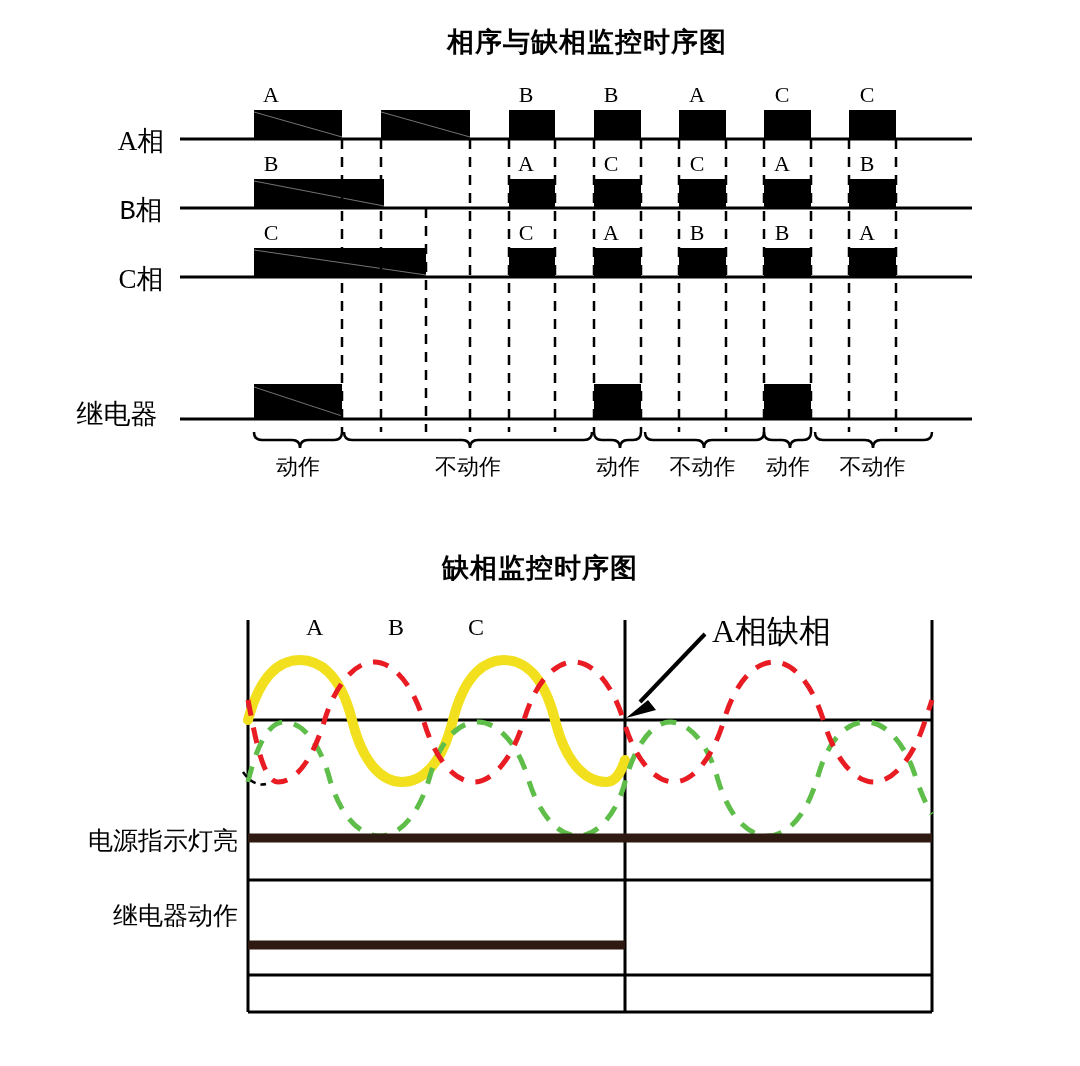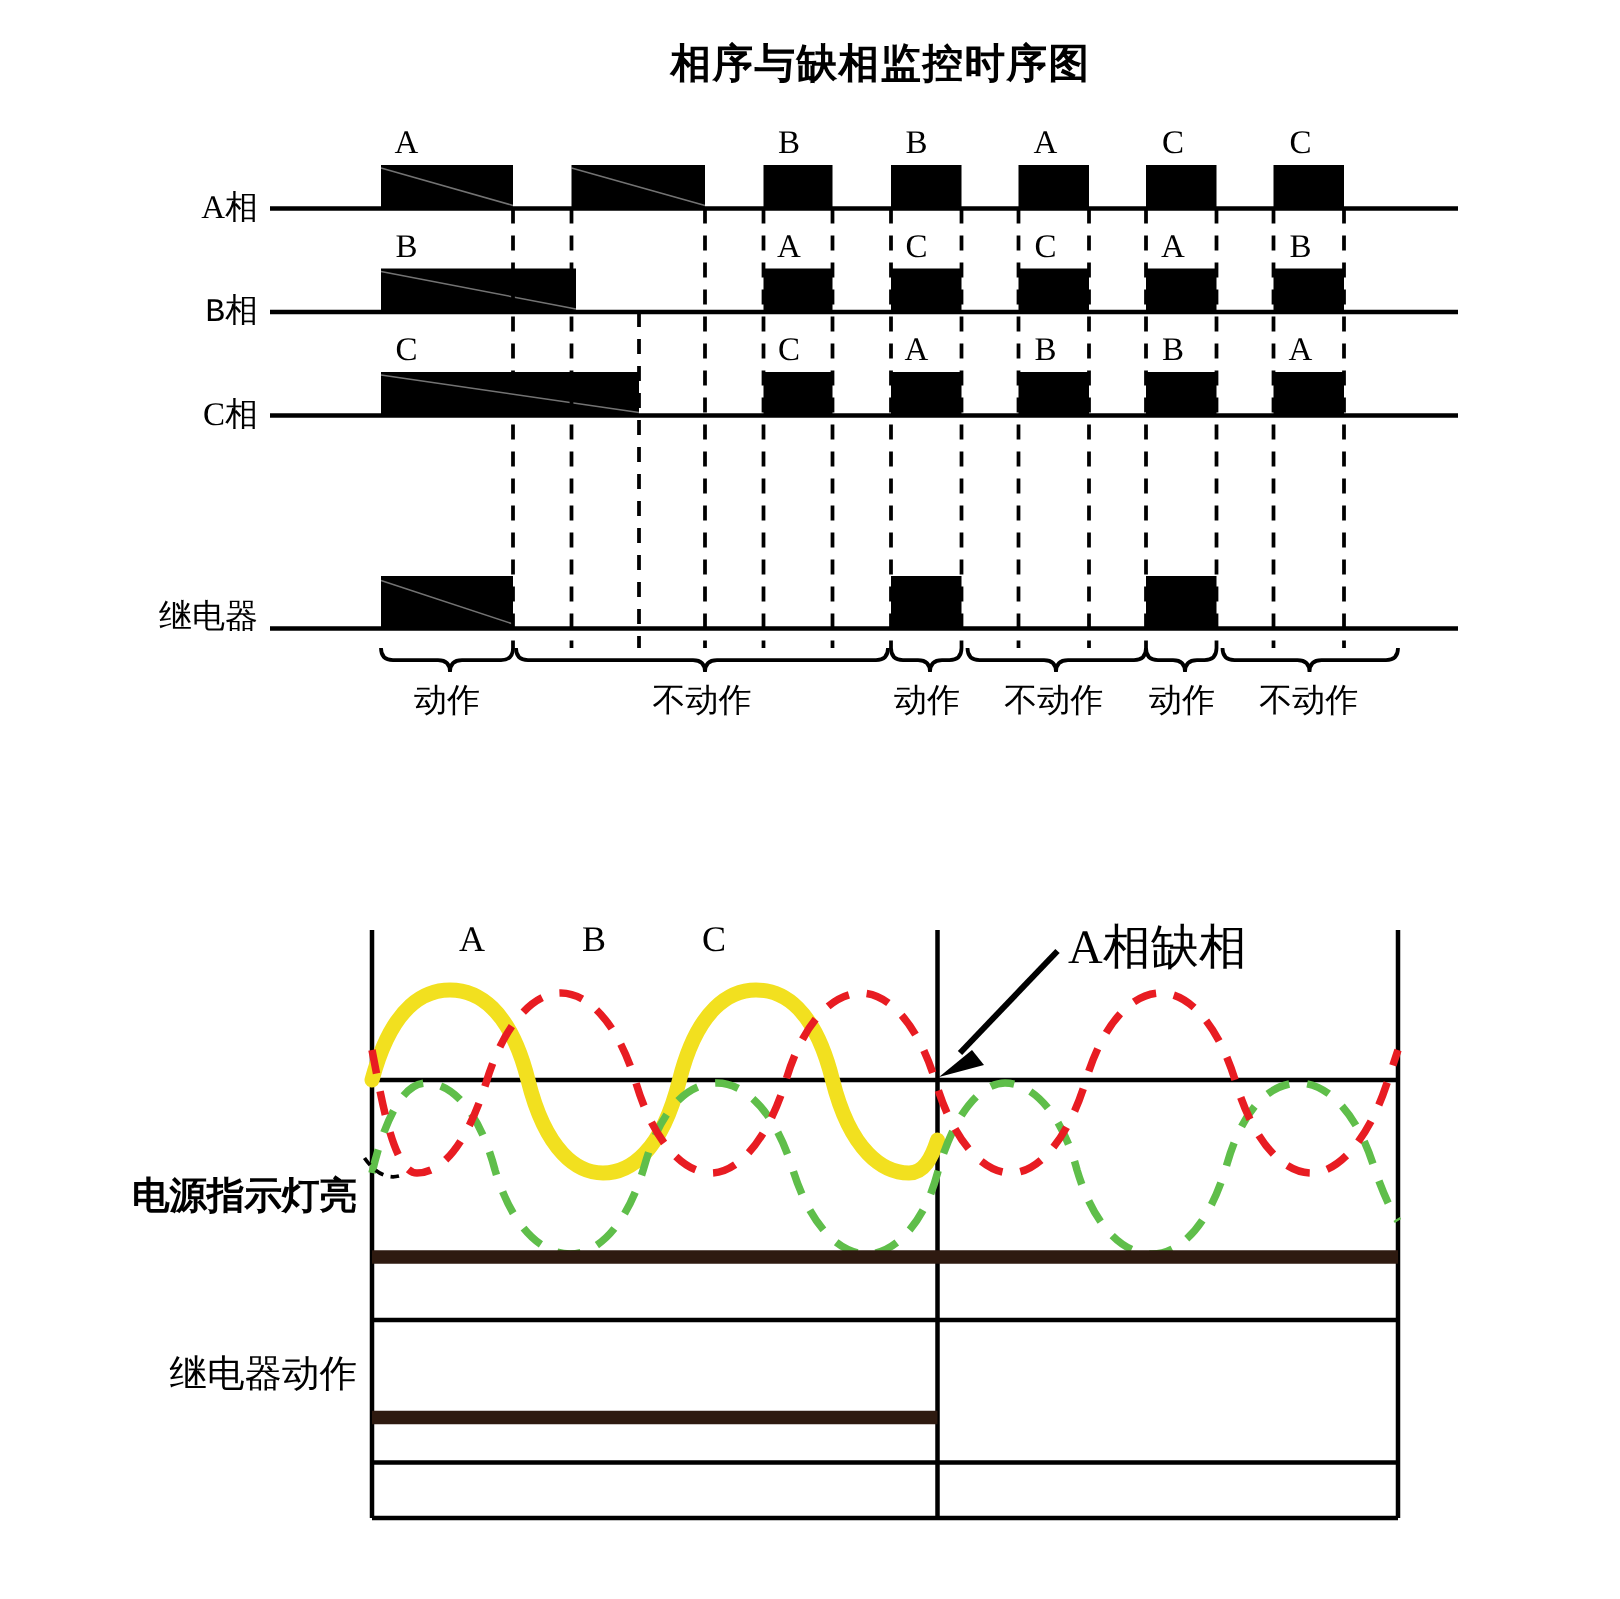--- a/index.html
+++ b/index.html
@@ -26,22 +26,22 @@
     text-align: center;
     font-weight: bold;
     font-size: 27px;
     letter-spacing: 1px;
   }
   #title-top { top: 24px; padding-left: 47px; }
   #title-bottom { top: 550px; }
 
   .row-label {
     position: absolute;
-    font-size: 22px;
-    text-align: right;
+    font-size: 27px;
+    text-align: center;
     white-space: nowrap;
   }
   .seg-label {
     position: absolute;
     font-size: 22px;
     text-align: center;
     white-space: nowrap;
   }
   .wave-label {
     position: absolute;
@@ -220,23 +220,24 @@
   <div class="seg-label" style="left:767px; top:220px; width:30px;">B</div>
   <div class="seg-label" style="left:852px; top:220px; width:30px;">A</div>
 
   <div class="seg-label" style="left:248px; top:452px; width:100px;">动作</div>
   <div class="seg-label" style="left:413px; top:452px; width:110px;">不动作</div>
   <div class="seg-label" style="left:568px; top:452px; width:100px;">动作</div>
   <div class="seg-label" style="left:645px; top:452px; width:115px;">不动作</div>
   <div class="seg-label" style="left:738px; top:452px; width:100px;">动作</div>
   <div class="seg-label" style="left:815px; top:452px; width:115px;">不动作</div>
 
+  <div class="chart-title" id="title-bottom">缺相监控时序图</div>
 
   <div class="wave-label" style="left:306px; top:614px;">A</div>
   <div class="wave-label" style="left:388px; top:614px;">B</div>
   <div class="wave-label" style="left:468px; top:614px;">C</div>
 
   <div class="annot-label" style="left:712px; top:610px;">A相缺相</div>
 
-  <div class="left-label" style="left:20px; top:780px; width:218px;font-weight:bold;">电源指示灯亮</div>
+  <div class="left-label" style="left:20px; top:824px; width:218px;">电源指示灯亮</div>
   <div class="left-label" style="left:20px; top:899px; width:218px;">继电器动作</div>
 
 </div>
 
 </body></html>

